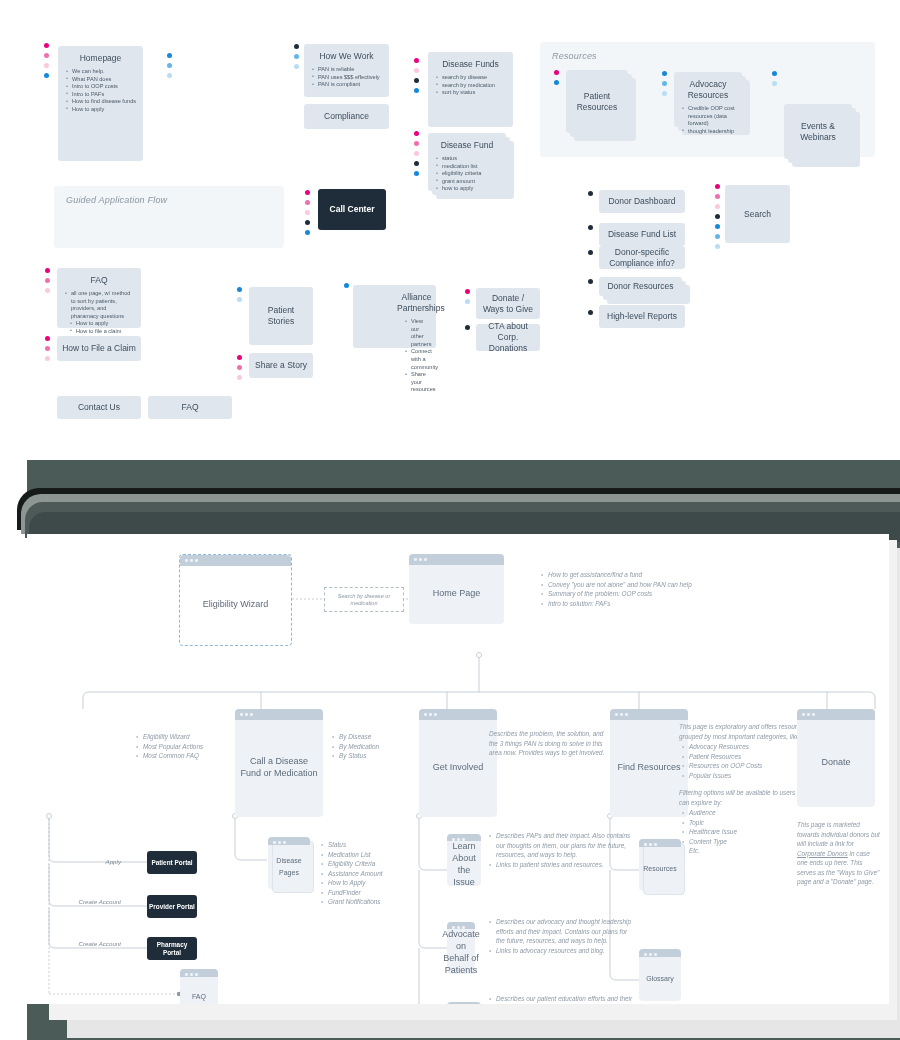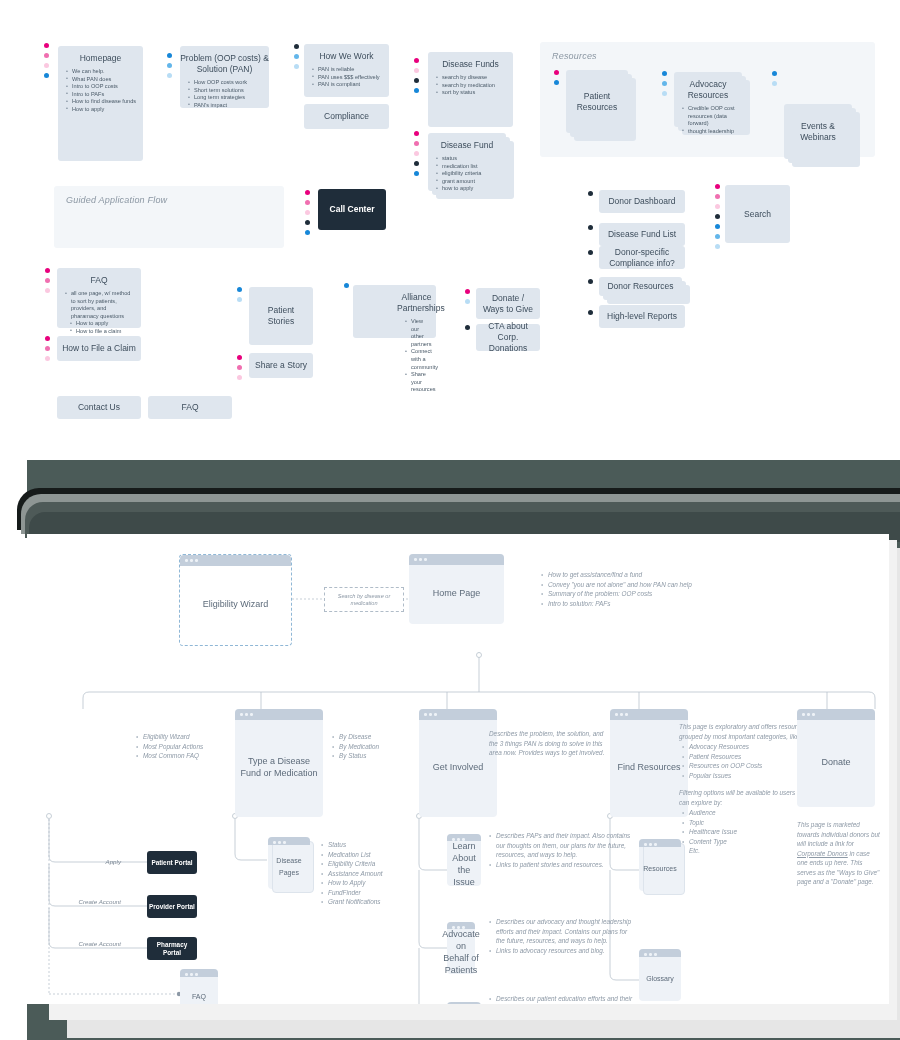--- a/index.html
+++ b/index.html
@@ -116,29 +116,20 @@
       <li>How to find disease funds</li>
       <li>How to apply</li>
     </ul>
   </div>
 
   <div class="dots" style="left:167px;top:53px;">
     <div class="dot d-blue"></div>
     <div class="dot d-lblue"></div>
     <div class="dot d-llblue"></div>
   </div>
-  <div class="node" style="left:180px;top:46px;width:89px;height:62px;">
-    <div class="ttl">Problem (OOP costs) &amp; Solution (PAN)</div>
-    <ul>
-      <li>How OOP costs work</li>
-      <li>Short term solutions</li>
-      <li>Long term strategies</li>
-      <li>PAN's impact</li>
-    </ul>
-  </div>
 
   <div class="dots" style="left:294px;top:44px;">
     <div class="dot d-dark"></div>
     <div class="dot d-lblue"></div>
     <div class="dot d-llblue"></div>
   </div>
   <div class="node" style="left:304px;top:44px;width:85px;height:53px;">
     <div class="ttl">How We Work</div>
     <ul>
       <li>PAN is reliable</li>
@@ -259,21 +250,21 @@
     <div class="dot d-pink"></div>
     <div class="dot d-lpink"></div>
   </div>
   <div class="node plain" style="left:249px;top:353px;width:64px;height:25px;">
     <span>Share a Story</span>
   </div>
 
   <div class="dots" style="left:344px;top:283px;">
     <div class="dot d-blue"></div>
   </div>
-  <div class="node" style="left:353px;top:285px;width:83px;height:53px;padding-left:44px;">
+  <div class="node" style="left:353px;top:285px;width:83px;height:63px;padding-left:44px;">
     <div class="ttl">Alliance Partnerships</div>
     <ul>
       <li>View our other partners</li>
       <li>Connect with a community</li>
       <li>Share your resources</li>
     </ul>
   </div>
 
   <div class="dots" style="left:465px;top:289px;">
     <div class="dot d-mag"></div>
@@ -451,21 +442,21 @@
         </div>
       <span class="small" style="font-size:7px;">FAQ</span>
     </div>
 
     <div class="bcard" style="left:208px;top:175px;width:88px;height:108px;">
       <div class="bar">
           <i></i>
           <i></i>
           <i></i>
         </div>
-      <span>Type a Disease Fund or Medication</span>
+      <span>Call a Disease Fund or Medication</span>
     </div>
     <div class="notes" style="left:303px;top:198px;width:80px;">
       <ul>
         <li>By Disease</li>
         <li>By Medication</li>
         <li>By Status</li>
       </ul>
     </div>
     <div class="bcard stackdoc" style="left:241px;top:303px;width:42px;height:52px;">
       <div class="bar" style="height:8px;">

